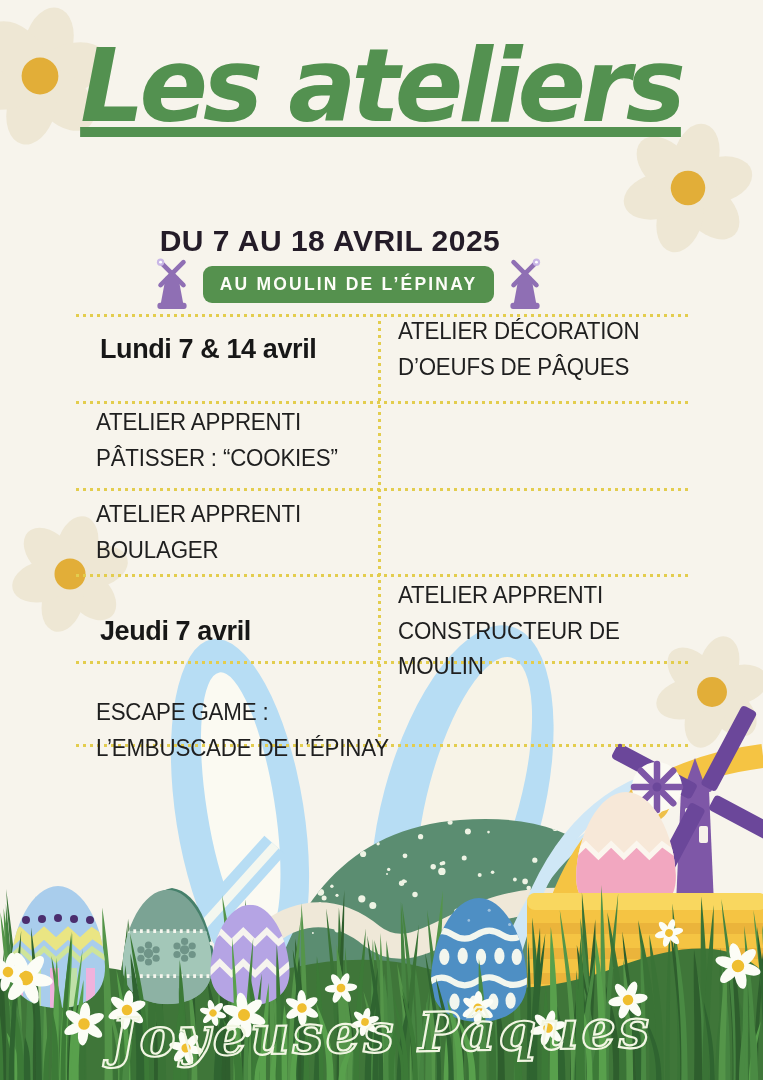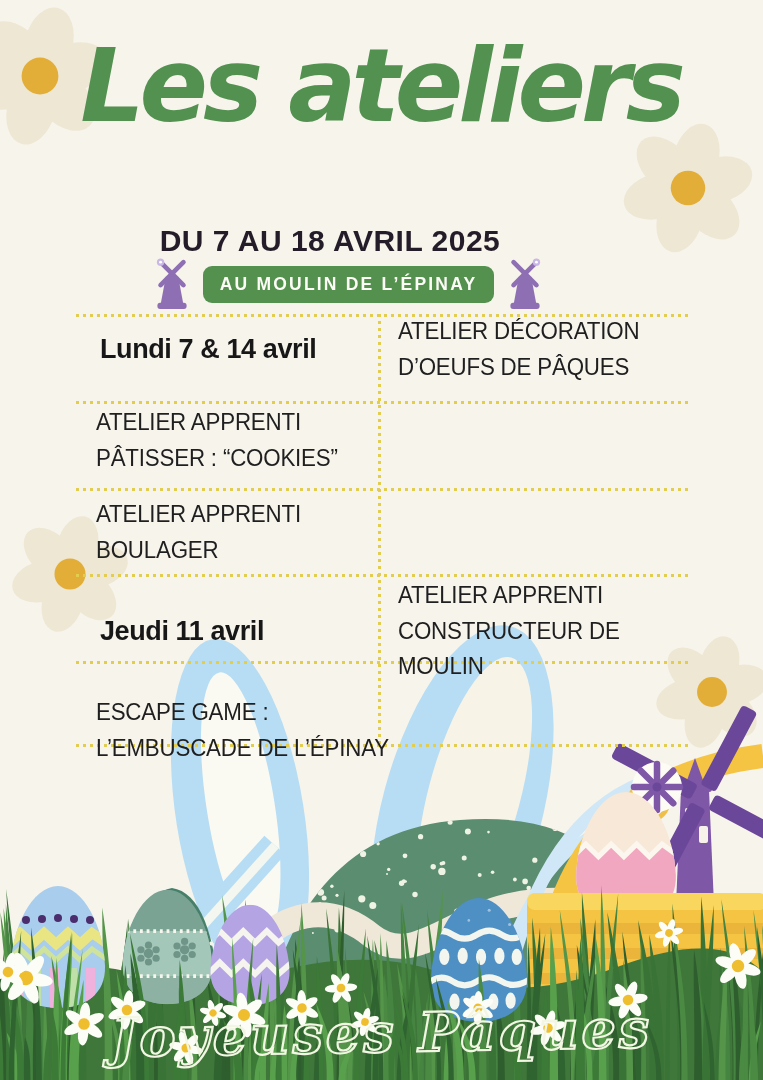--- a/index.html
+++ b/index.html
@@ -3,21 +3,21 @@
 <meta charset="utf-8">
 <style>
   html,body{margin:0;padding:0;}
   body{width:763px;height:1080px;position:relative;overflow:hidden;background:#f7f4ec;
        font-family:"Liberation Sans",sans-serif;}
   svg{display:block;}
   .layer{position:absolute;inset:0;width:763px;height:1080px;}
   #bg-decor{z-index:1;}
   
   .title{position:absolute;top:14px;left:0;width:761px;text-align:center;z-index:2;
-         color:#539150;font-family:"DejaVu Sans",sans-serif;font-weight:bold;font-style:italic;}
+         color:#539150;font-family:"DejaVu Sans",sans-serif;font-weight:bold;font-style:italic;text-decoration:underline;}
   .title .l1{display:block;font-size:101px;line-height:1.02;letter-spacing:-5px;}
   .title .l2{display:block;font-size:95px;line-height:0.9;margin-top:-10px;letter-spacing:-5px;}
   .date-range{position:absolute;top:224px;left:0;width:660px;text-align:center;z-index:2;
          font-size:30px;font-weight:bold;letter-spacing:0.5px;color:#241c28;}
   .badge-row{position:absolute;top:258px;left:0;width:697px;display:flex;justify-content:center;
          align-items:center;gap:9px;z-index:2;}
   .location-badge{background:#55914e;color:#fdfdf8;border-radius:9px;padding:8px 17px;
          font-size:17.5px;font-weight:bold;letter-spacing:2.2px;}
   
   .schedule{position:absolute;left:76px;top:314px;width:612px;height:433px;z-index:2;}
@@ -328,21 +328,21 @@
         <span>PÂTISSER : “COOKIES”</span>
       </div>
     </div>
     <div class="trow">
       <div class="activity-cell">
         <span>ATELIER APPRENTI</span>
         <span>BOULAGER</span>
       </div>
     </div>
     <div class="trow">
-      <div class="day-cell">Jeudi 11 avril</div>
+      <div class="day-cell">Jeudi 7 avril</div>
       <div class="activity-cell">
         <span>ATELIER APPRENTI</span>
         <span>CONSTRUCTEUR DE MOULIN</span>
       </div>
     </div>
     <div class="trow">
       <div class="activity-cell">
         <span>ESCAPE GAME :</span>
         <span>L’EMBUSCADE DE L’ÉPINAY</span>
       </div>

